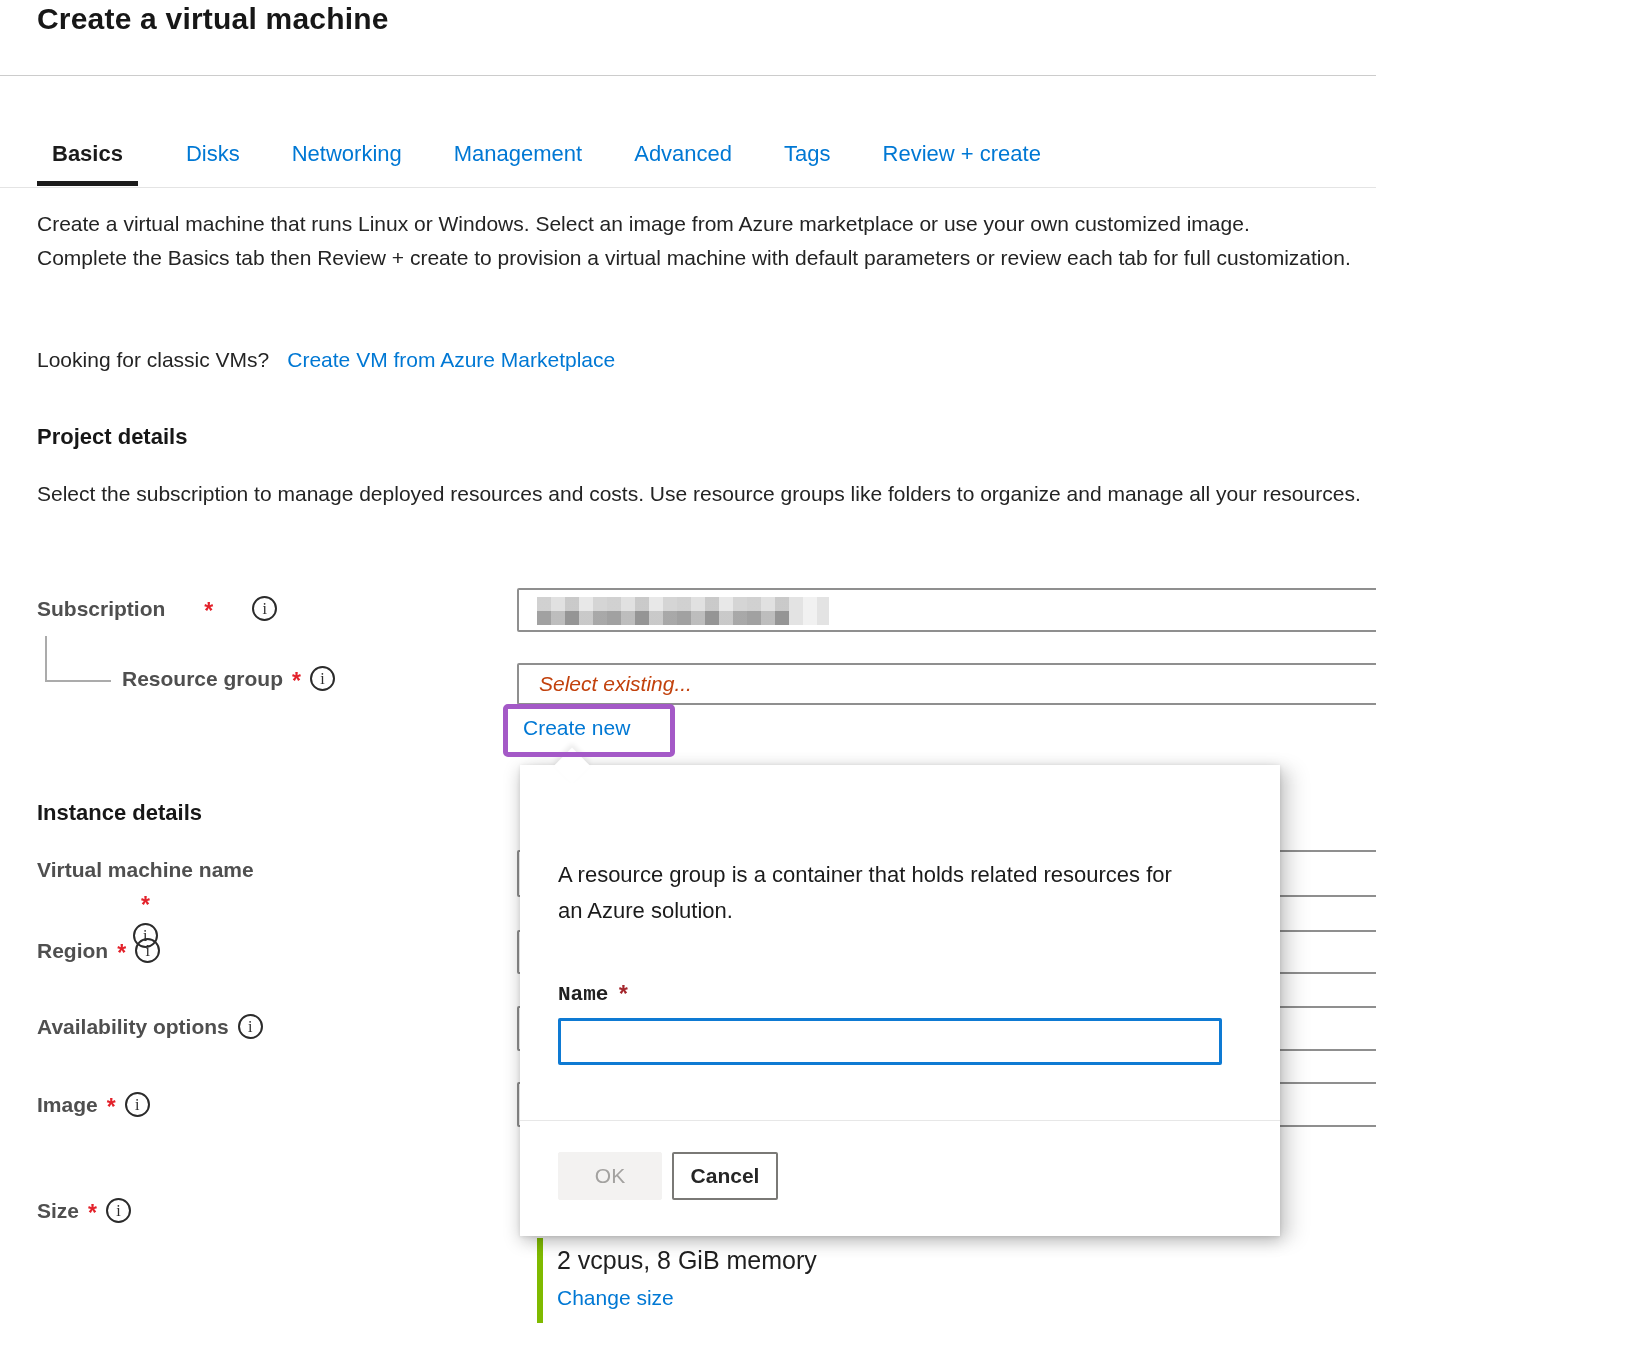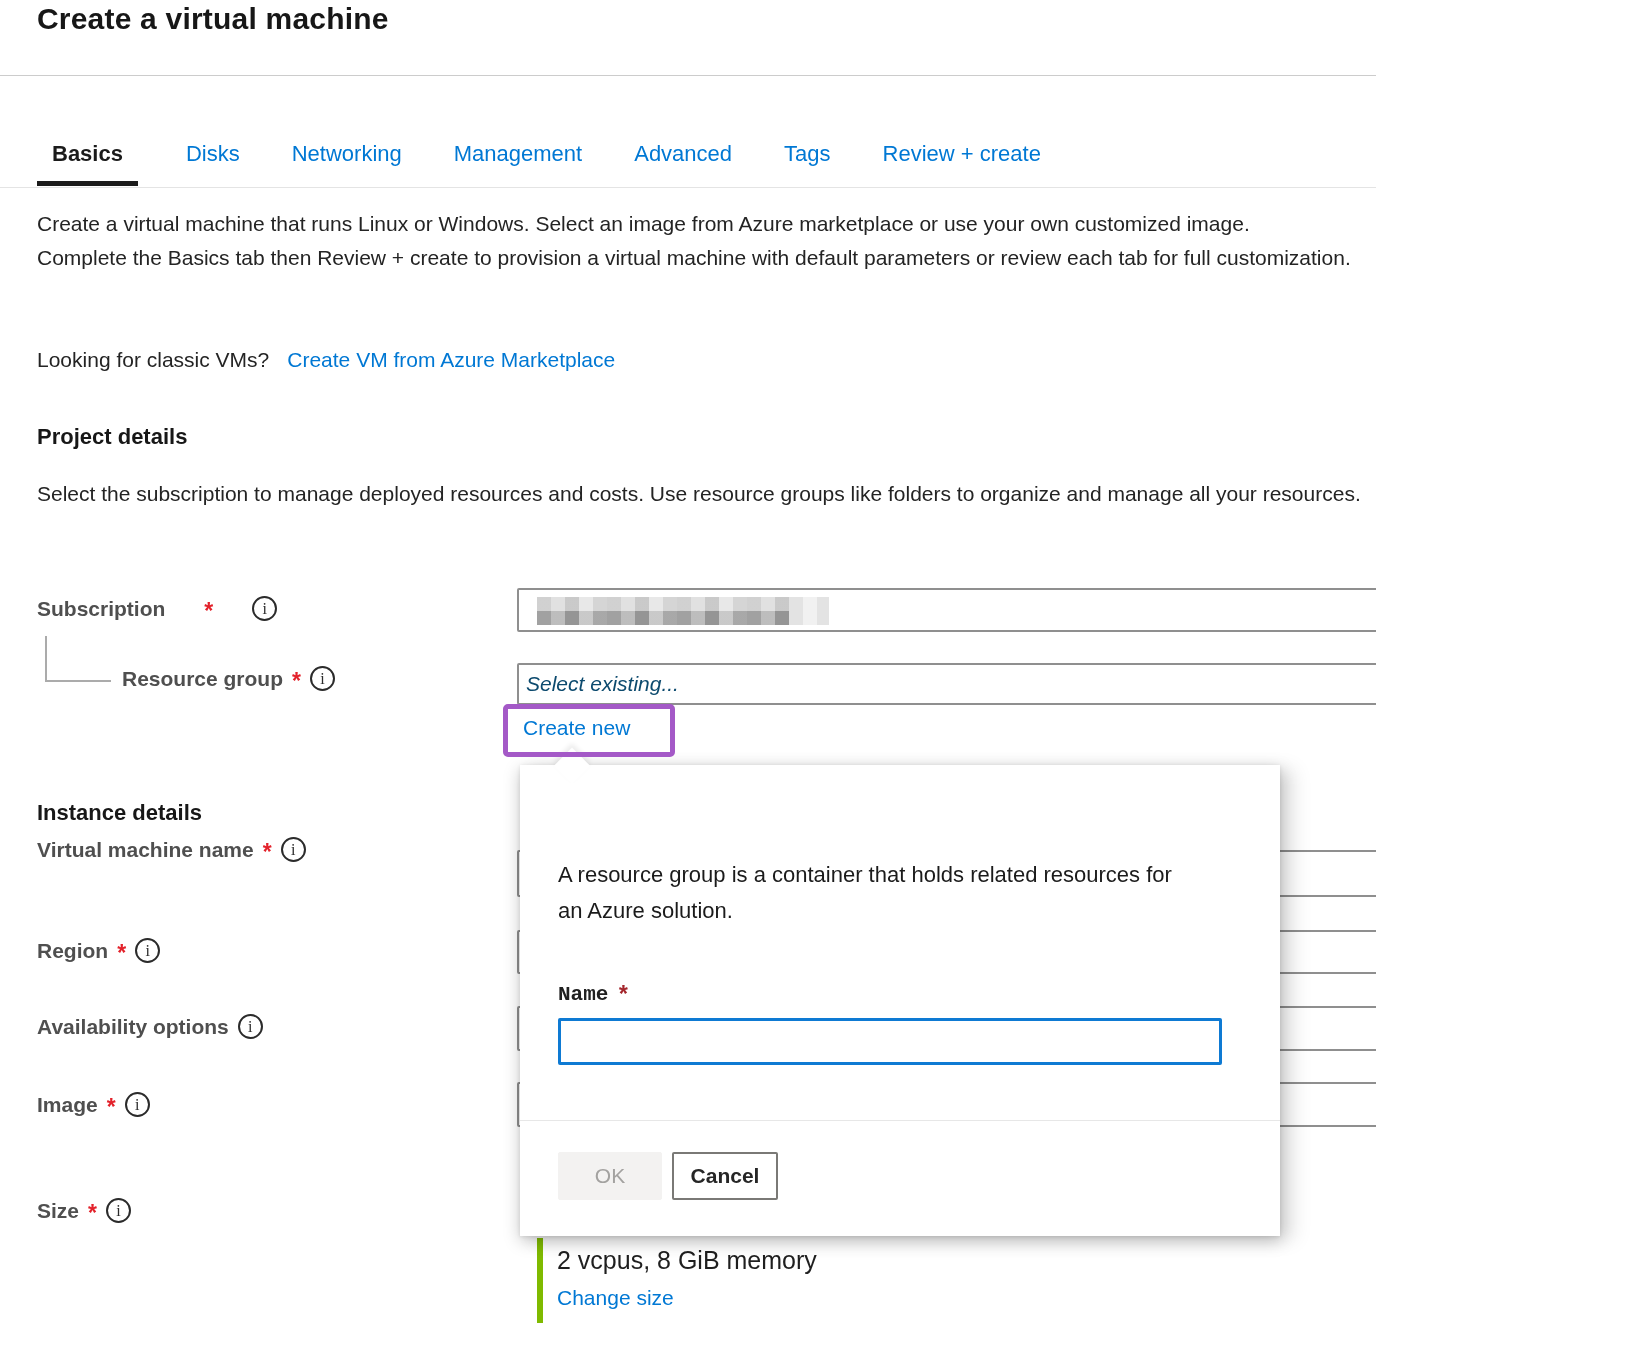--- a/index.html
+++ b/index.html
@@ -38,21 +38,21 @@
   .req.dark { color:#a4262c; }
   .info-icon {
     width:25px; height:25px; border:2px solid #2b2b2b; border-radius:50%;
     display:inline-flex; align-items:center; justify-content:center;
     font-family:"Liberation Serif", serif; font-size:16px; font-weight:400; color:#2b2b2b; font-style:normal;
   }
 
   
   .dd { background:#fff; border:2px solid #8f8f8f; border-radius:2px; }
   .chevron { position:absolute; right:24px; top:50%; transform:translateY(-50%); line-height:0; }
-  .placeholder { position:absolute; left:7px; top:50%; transform:translateY(-50%); font-size:21px; font-style:italic; color:#0c4a6e; }
+  .placeholder { position:absolute; left:20px; top:50%; transform:translateY(-50%); font-size:21px; font-style:italic; color:#c2410c; }
   .redacted {
     position:absolute; left:18px; top:7px; width:252px; height:28px;
     background-image:
       linear-gradient(180deg, rgba(255,255,255,0.45) 0 14px, rgba(0,0,0,0.06) 14px 28px),
       repeating-linear-gradient(90deg, #ababab 0 14px, #c9c9c9 14px 28px, #9e9e9e 28px 42px, #d6d6d6 42px 56px, #b3b3b3 56px 70px);
   }
   .redacted-tail { position:absolute; left:270px; top:7px; width:40px; height:28px;
     background:repeating-linear-gradient(90deg, #e3e3e3 0 14px, #f1f1f1 14px 28px); }
 
   .connector { left:45px; top:636px; width:66px; height:46px; border-left:2px solid #ababab; border-bottom:2px solid #ababab; }
@@ -145,21 +145,21 @@
       <svg width="28" height="16" viewBox="0 0 28 16">
           <path d="M2 2 L14 13 L26 2" fill="none" stroke="#1b1b1b" stroke-width="2.4"></path>
         </svg>
     </span>
   </div>
   <a class="abs create-new link">Create new</a>
   <div class="abs highlight-box"></div>
 
   <h2 class="abs section-h instance-heading">Instance details</h2>
 
-  <div class="abs field-label" style="left:37px; top:837px;">
+  <div class="abs field-label" style="left:37px; top:858px;flex-direction:column;">
     <span>Virtual machine name</span>
     <span class="req">*</span>
     <span class="info-icon">i</span>
   </div>
   <div class="abs dd" style="left:517px; top:850px; width:980px; height:47px;"></div>
 
   <div class="abs field-label" style="left:37px; top:938px;">
     <span>Region</span>
     <span class="req">*</span>
     <span class="info-icon">i</span>

